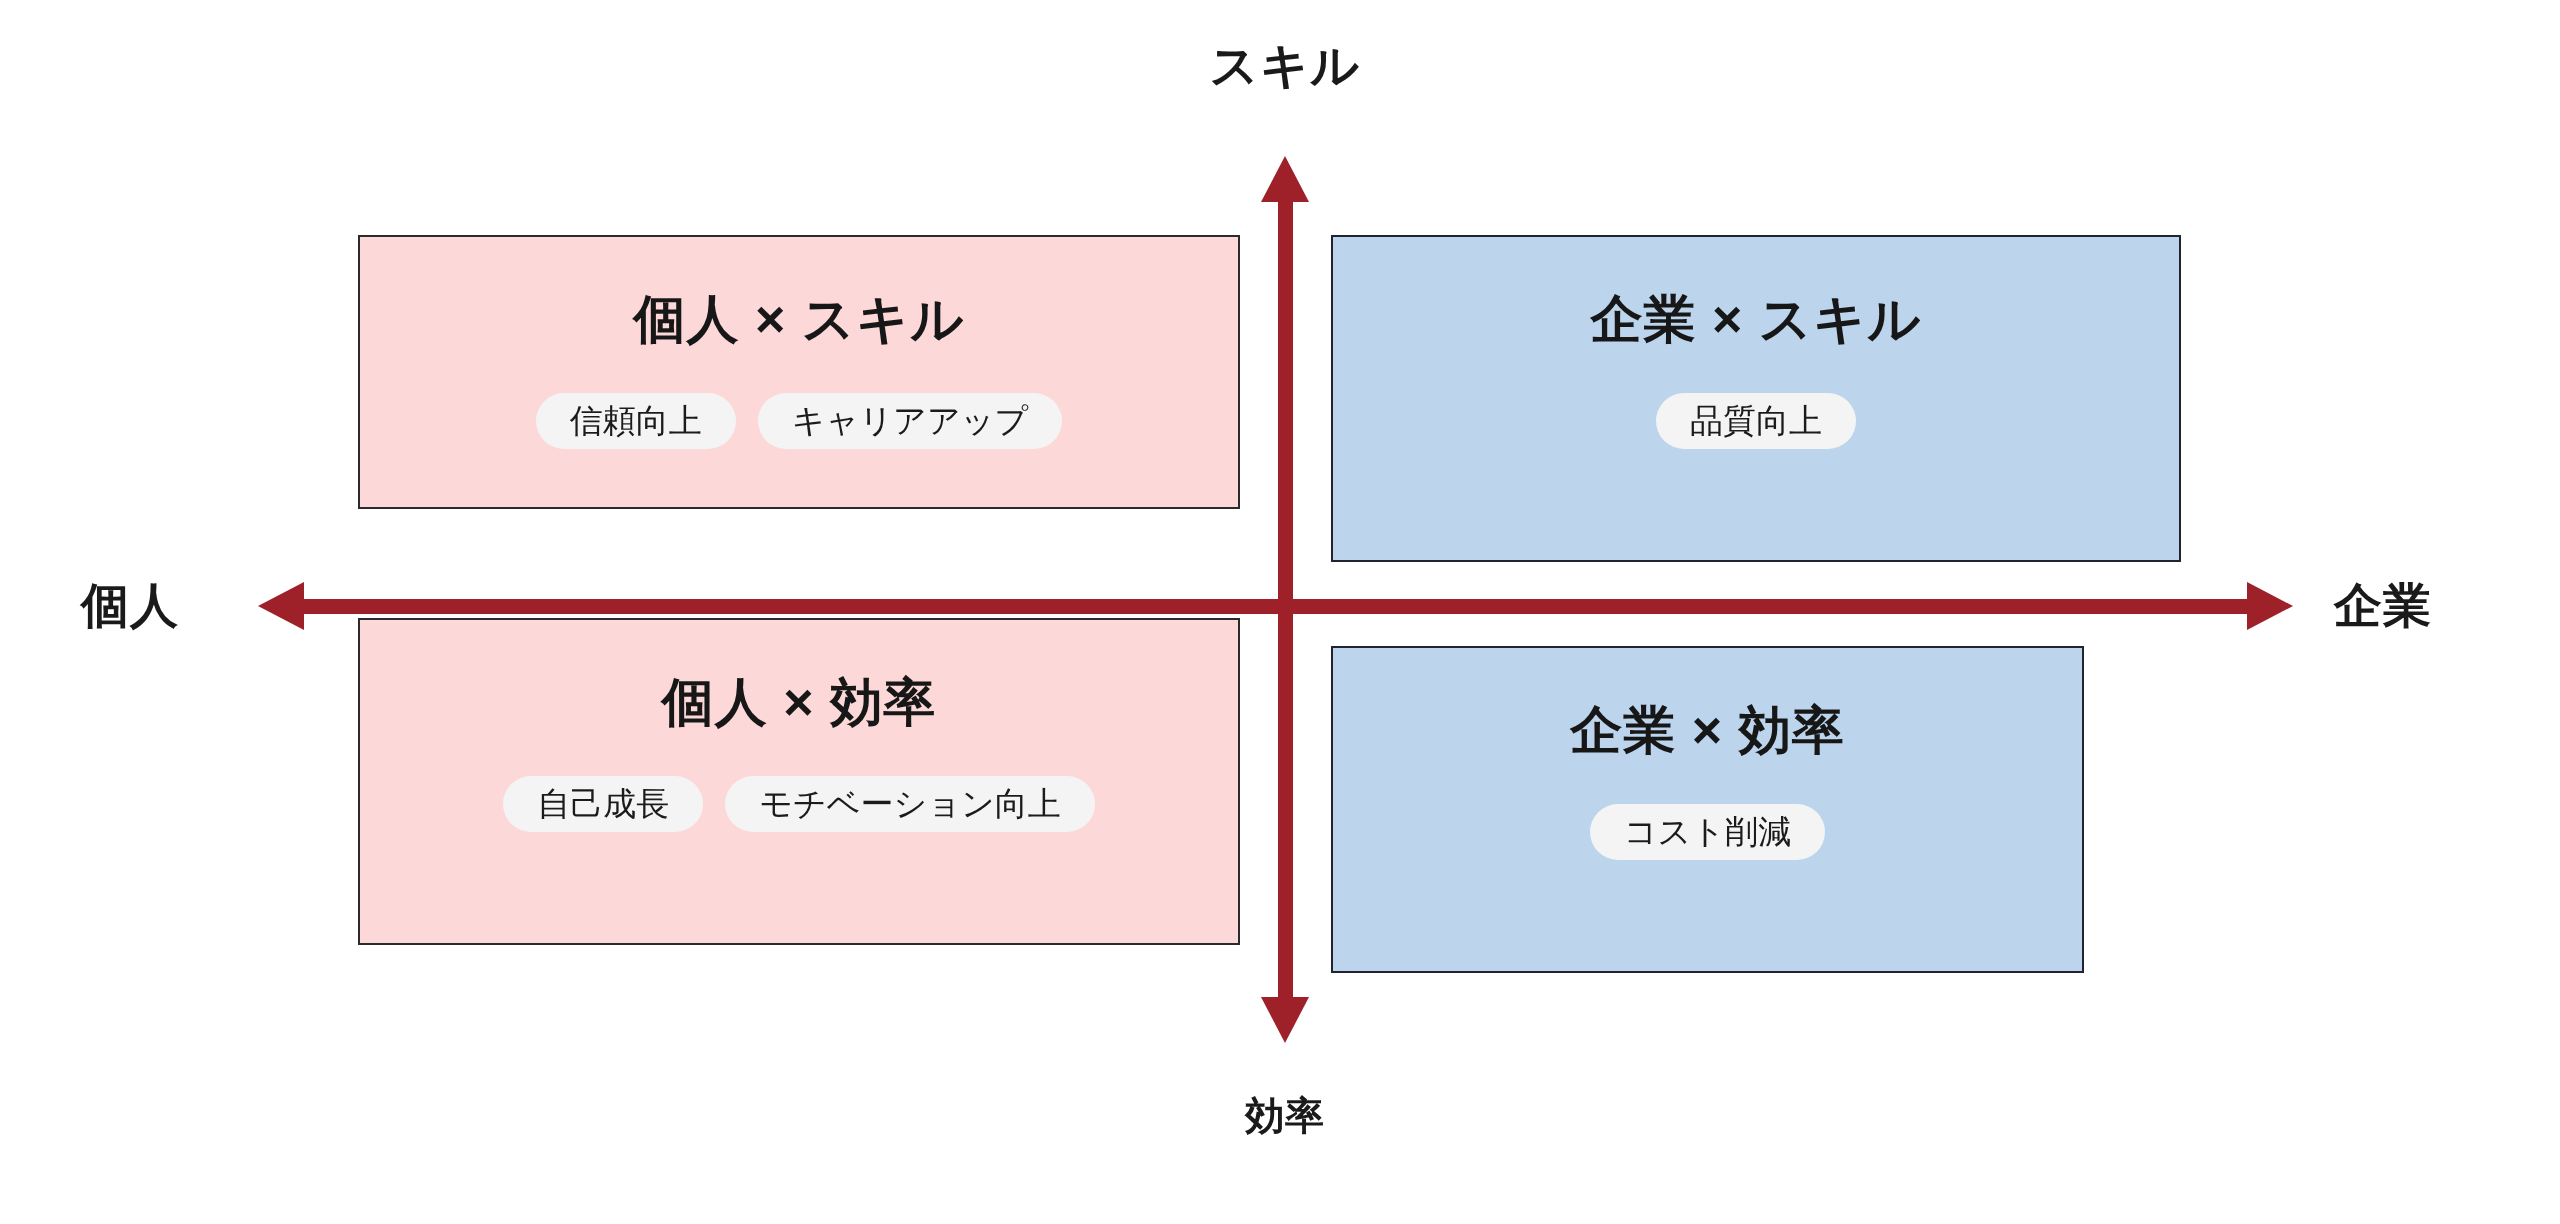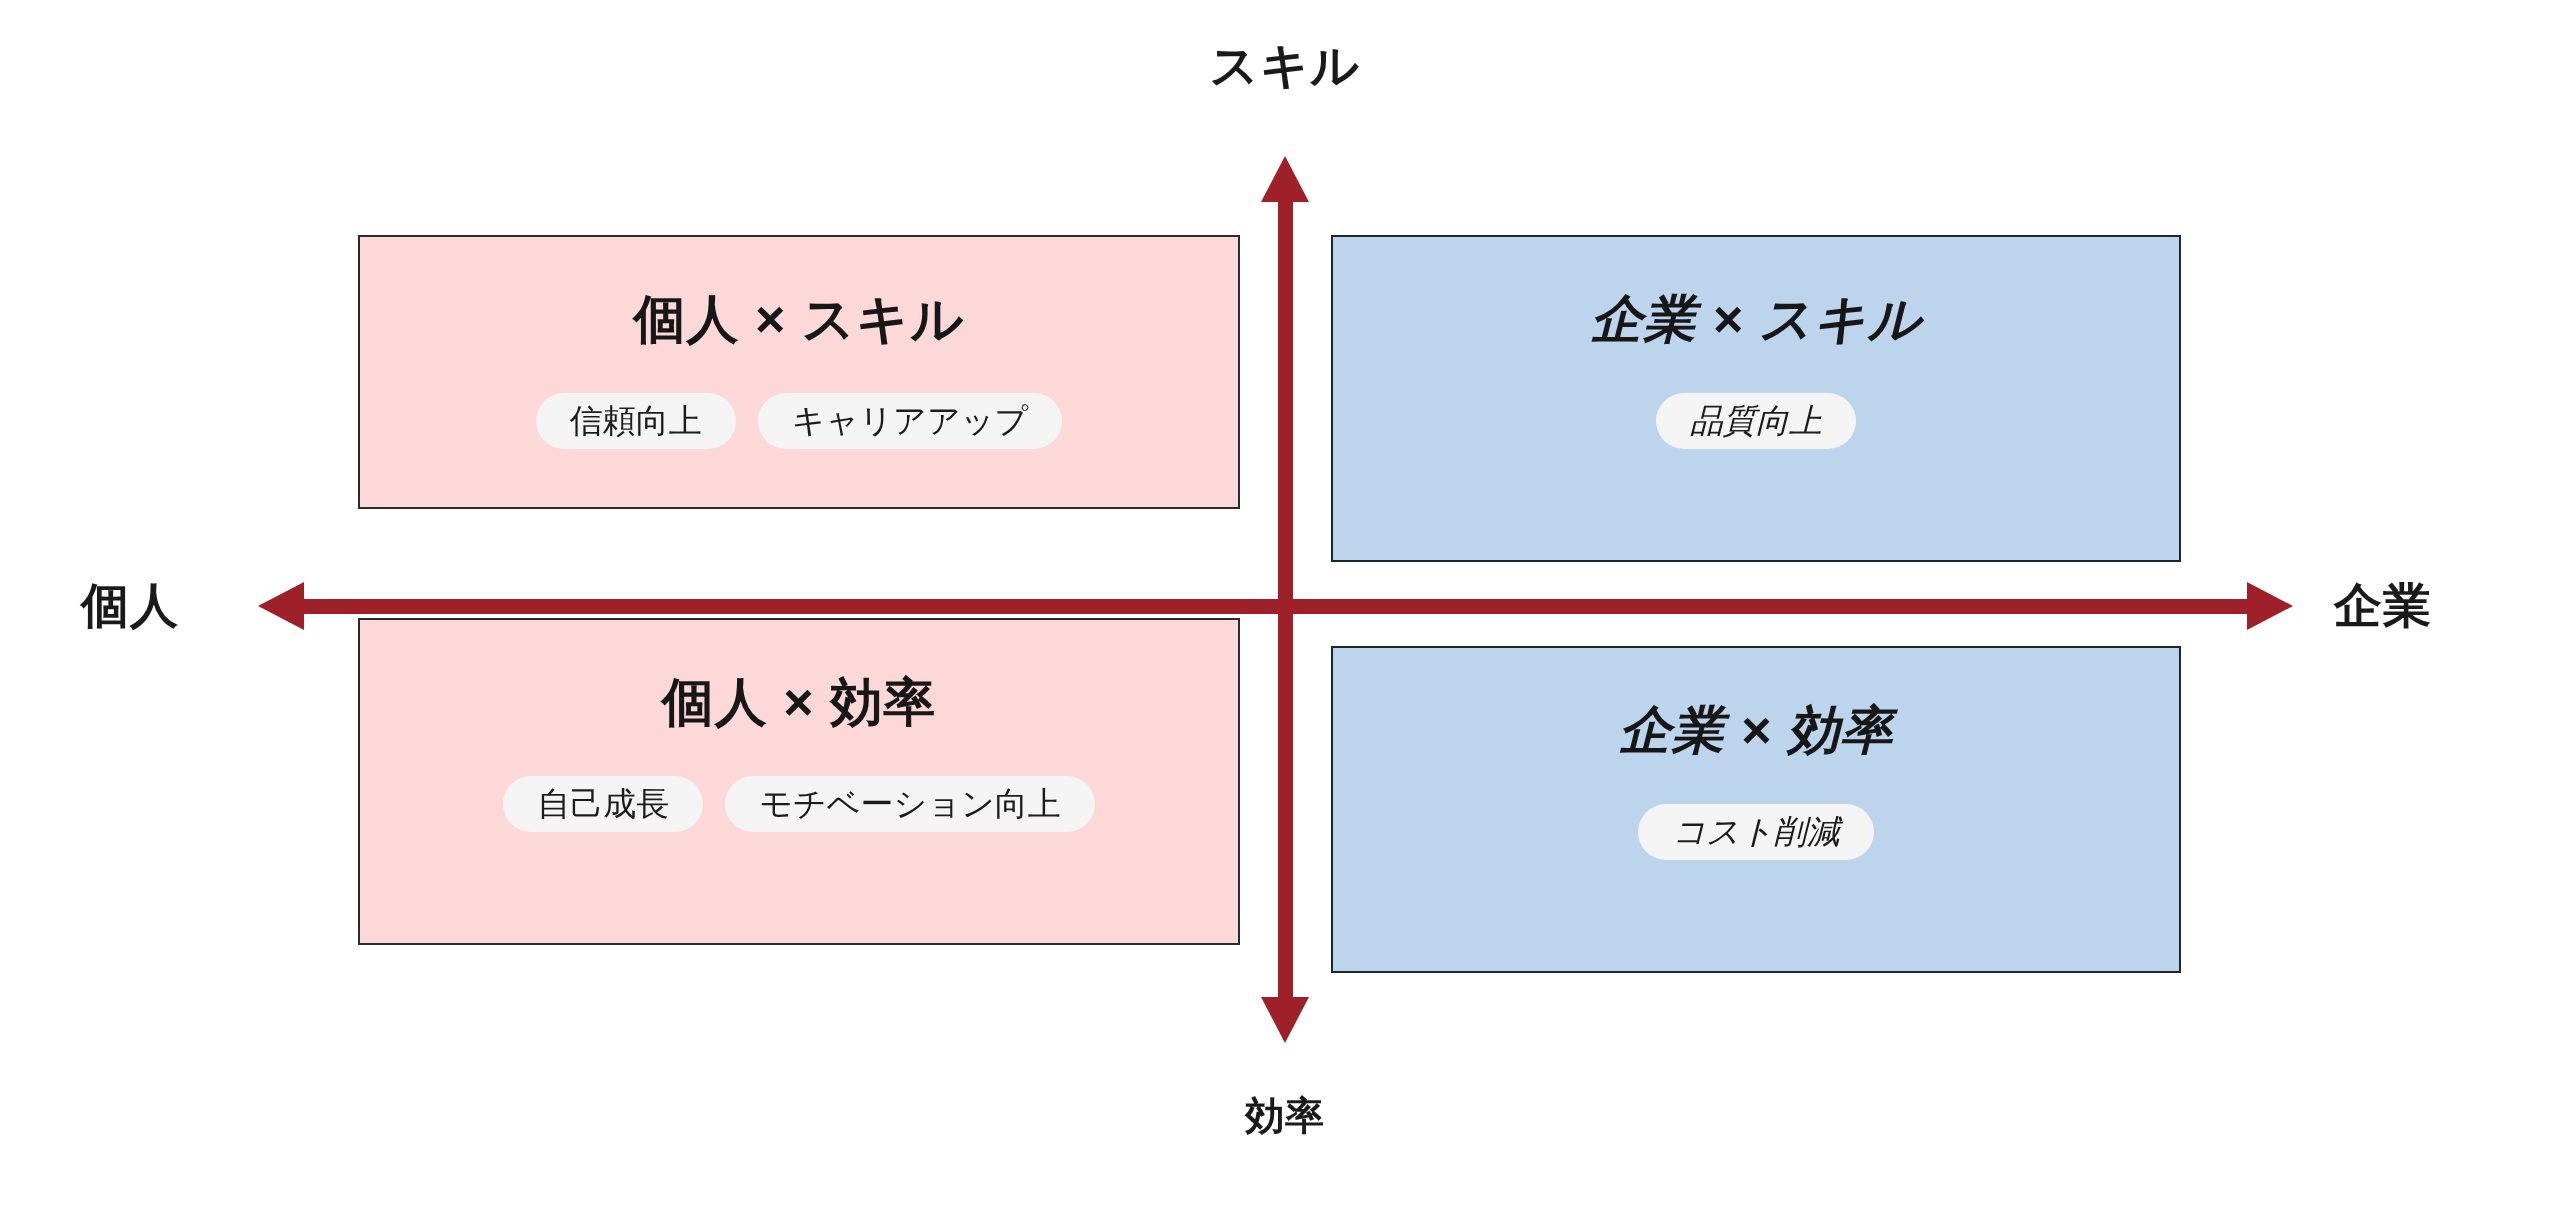--- a/index.html
+++ b/index.html
@@ -19,21 +19,21 @@
   .quadrant{
     position:absolute;
     box-sizing:border-box;
     border:2px solid #1c1c1c;
     display:flex;
     flex-direction:column;
     align-items:center;
     justify-content:flex-start;
   }
   .quadrant.pink{ background:#fcd8d8; border-color:#2b2b2b; }
-  .quadrant.blue{ background:#bcd5ed; border-color:#1f2430;font-style:italic; }
+  .quadrant.blue{ background:#bcd5ed; border-color:#1f2430; }
 
   #q-tl{ left:358px;  top:235px;  width:432px;  height:0; }
   #q-tr{ left:1331px; top:235px;  width:432px;  height:0; }
   #q-bl{ left:358px;  top:646px;  width:432px;  height:0; }
   #q-br{ left:1331px; top:646px;  width:432px;  height:0; }
 
   .q-title{
     font-weight:bold;
     color:#171717;
     white-space:nowrap;
@@ -91,21 +91,21 @@
   </div>
 
   <div class="quadrant pink" id="q-bl" style="left: 358px; top: 618px; width: 882px; height: 327px; background: rgb(252, 216, 216); align-items: center;">
     <div class="q-title" style="font-size: 52px; margin-top: 48px;">個人 × 効率</div>
     <div class="q-tags" style="margin-top: 38px; gap: 22px;">
       <div class="tag" style="font-size: 33px; height: 56px; padding: 0px 34px;">自己成長</div>
       <div class="tag" style="font-size: 33px; height: 56px; padding: 0px 34px;">モチベーション向上</div>
     </div>
   </div>
 
-  <div class="quadrant blue" id="q-br" style="left: 1331px; top: 646px; width: 850px; height: 327px; background: rgb(188, 213, 237);">
+  <div class="quadrant blue" id="q-br" style="left: 1331px; top: 646px; width: 753px; height: 327px; background: rgb(188, 213, 237);">
     <div class="q-title" style="font-size: 52px; margin-top: 48px;">企業 × 効率</div>
     <div class="q-tags" style="margin-top: 38px; gap: 22px;">
       <div class="tag" style="font-size: 33px; height: 56px; padding: 0px 34px;">コスト削減</div>
     </div>
   </div>
 
   <div class="axis-shaft" id="v-shaft" style="left: 1277.5px; top: 202px; width: 15px; height: 795px; background: rgb(158, 32, 40);"></div>
   <div class="axis-shaft" id="h-shaft" style="left: 304px; top: 598.5px; width: 1943px; height: 15px; background: rgb(158, 32, 40);"></div>
 
   <div class="arrowhead" id="arrow-up" style="left: 1261px; top: 156px; border-left: 24px solid transparent; border-right: 24px solid transparent; border-bottom: 46px solid rgb(158, 32, 40);"></div>

